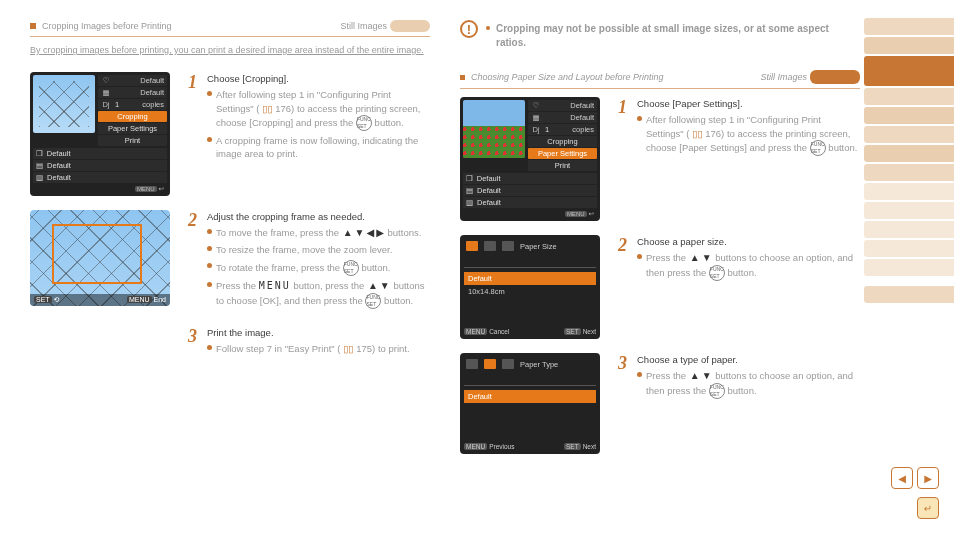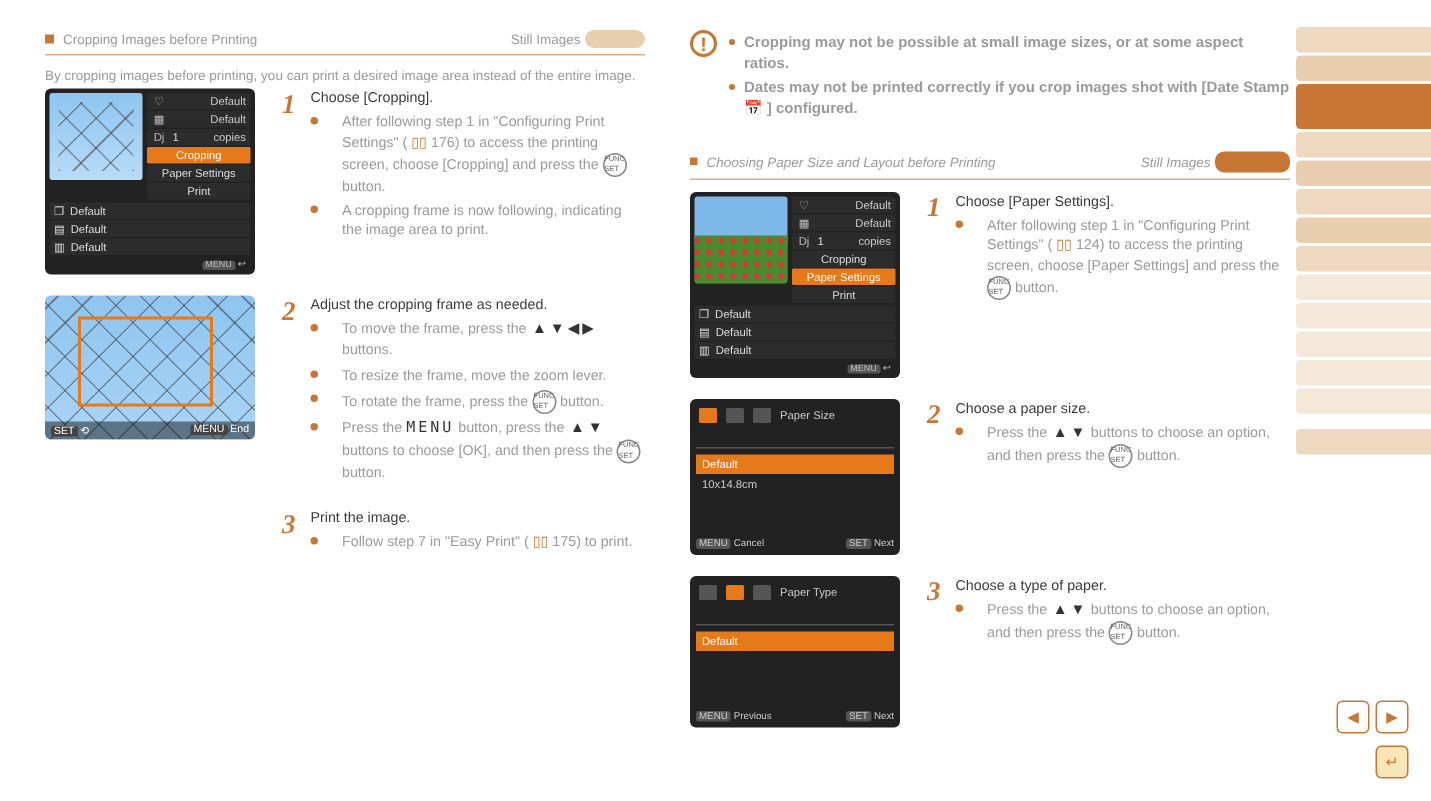--- a/index.html
+++ b/index.html
@@ -72,21 +72,21 @@
   .sq.sm { width:5px; height:5px; }
   .hr { border-bottom: 1px solid #c77733; opacity:.6; margin: 4px 0 8px 0; }
   .stills { display:flex; align-items:center; gap:3px; margin-left:auto; color: var(--light); }
   .pill { width:40px; height:12px; border-radius:6px; background: var(--pale3); }
   .pill.or { background: var(--orange); width:50px; height:14px; }
   
   .steps-row { display:flex; gap:18px; margin-bottom:14px; align-items:flex-start; }
   .step-num { font-family: Georgia, serif; font-style: italic; font-size: 18px; color: var(--orange); font-weight:bold; }
   .step-body { flex:1; font-size: 9.5px; line-height: 1.4; color: var(--light); }
   .step-body .lead { color: var(--text); font-weight:500; }
-  .bullet-line { display:flex; gap:16px; margin: 3px 0; align-items:flex-start; }
+  .bullet-line { display:flex; gap:4px; margin: 3px 0; align-items:flex-start; }
   .dot { width:5px; height:5px; border-radius:50%; background: var(--orange); margin-top:3px; flex-shrink:0; }
   .func-btn {
     display:inline-flex; width:16px; height:16px; border:1px solid #888; border-radius:50%;
     align-items:center; justify-content:center; font-size:5px; color:#666; vertical-align:middle;
   }
   .book { color: var(--orange); }
   .arrow-key { display:inline-block; font-size:10px; color:#333; margin:0 1px; }
   .menu-lbl { font-family: monospace; letter-spacing:2px; font-size:10px; color:#333; }
   
   .lcd {
@@ -200,21 +200,21 @@
 
   <div class="section-head">
     <span class="sq"></span>
     <span>Cropping Images before Printing</span>
     <div class="stills">
       <span>Still Images</span>
       <span class="pill"></span>
     </div>
   </div>
   <div class="hr"></div>
-  <div style="font-size:9px;color:var(--light);margin-bottom:4px;">By cropping images before printing, you can print a desired image area instead of the entire image.</div>
+  <div style="font-size:9px;color:var(--light);margin-bottom:17px;text-decoration:underline;">By cropping images before printing, you can print a desired image area instead of the entire image.</div>
 
   <div class="steps-row">
 
     <div class="lcd">
       <div class="lcd-top">
         <div class="thumb climb"></div>
         <div class="menu-col">
           <div class="mrow">
               <span class="ico">♡</span>
               <span class="r">Default</span>
@@ -353,28 +353,20 @@
 
 <div class="col col-right">
 
   <div class="warn">
     <div class="warn-ico">!</div>
     <div class="warn-body">
       <div class="row">
           <span class="d"></span>
           <span>Cropping may not be possible at small image sizes, or at some aspect ratios.</span>
         </div>
-      <div class="row">
-          <span class="d"></span>
-        <div>
-          <span>Dates may not be printed correctly if you crop images shot with [Date Stamp </span>
-          <span class="little-ico">📅</span>
-          <span>] configured.</span>
-        </div>
-      </div>
     </div>
   </div>
 
   <div class="section-head" style="margin-top:18px;font-style:italic;">
     <span class="sq sm"></span>
     <span>Choosing Paper Size and Layout before Printing</span>
     <div class="stills">
       <span>Still Images</span>
       <span class="pill or"></span>
     </div>
@@ -433,21 +425,21 @@
       <div style="display:flex;gap:10px;">
         <span class="step-num">1</span>
         <div class="step-body">
           <div class="lead">Choose [Paper Settings].</div>
           <div class="bullet-line">
               <span class="dot"></span>
             <div>
               <span>After following step 1 in "Configuring Print</span><br>
               <span>Settings" (</span>
               <span class="book">▯▯</span>
-              <span>124) to access the printing screen, choose [Paper Settings] and press the </span>
+              <span>176) to access the printing screen, choose [Paper Settings] and press the </span>
               <span class="func-btn">FUNC SET</span>
               <span> button.</span>
             </div>
           </div>
         </div>
       </div>
     </div>
   </div>
 
   <div class="steps-row">

